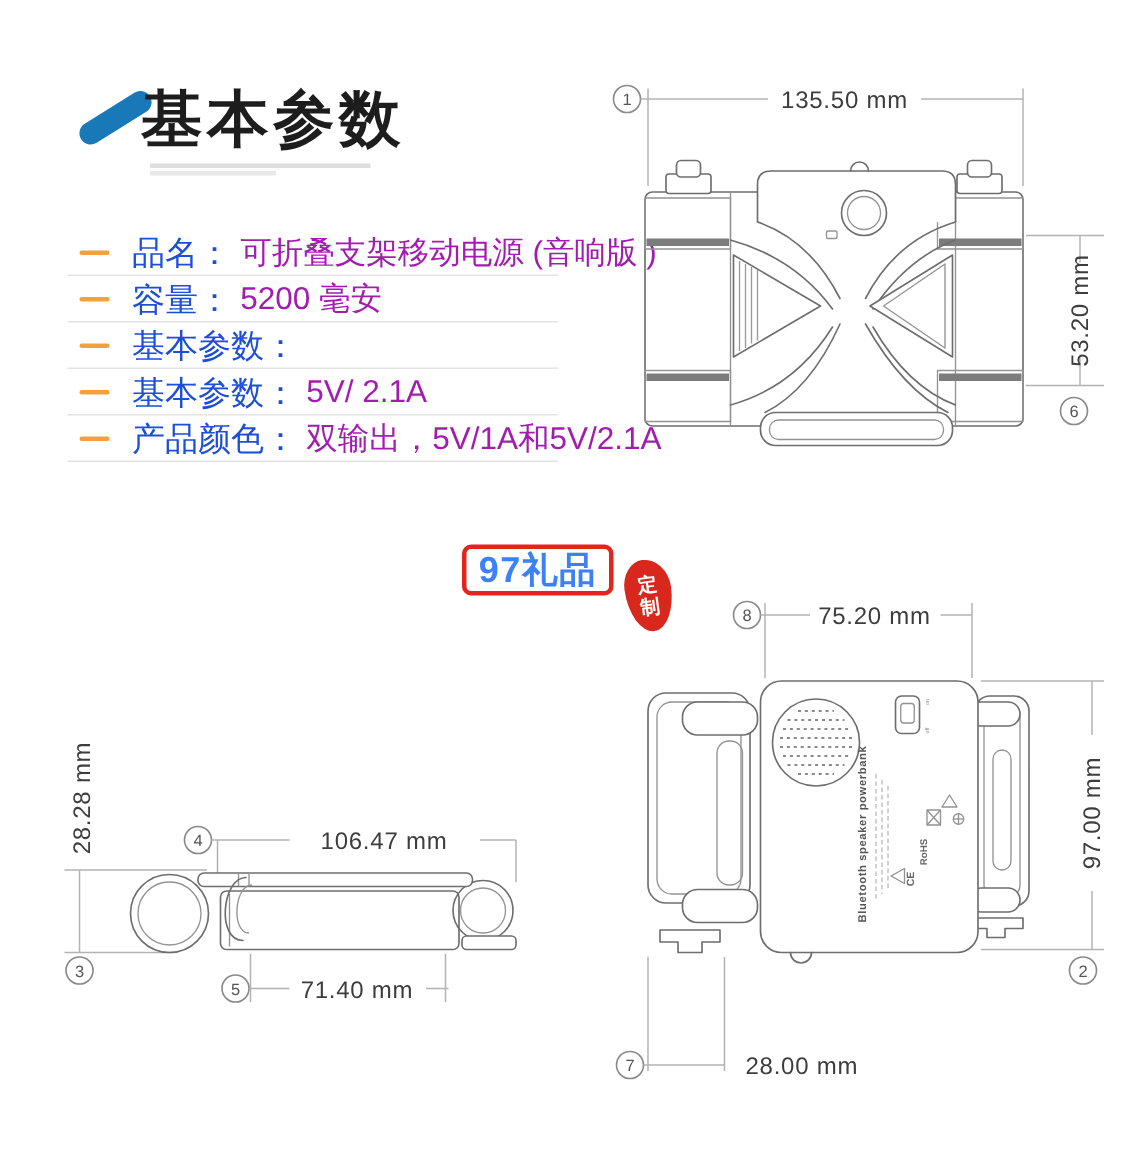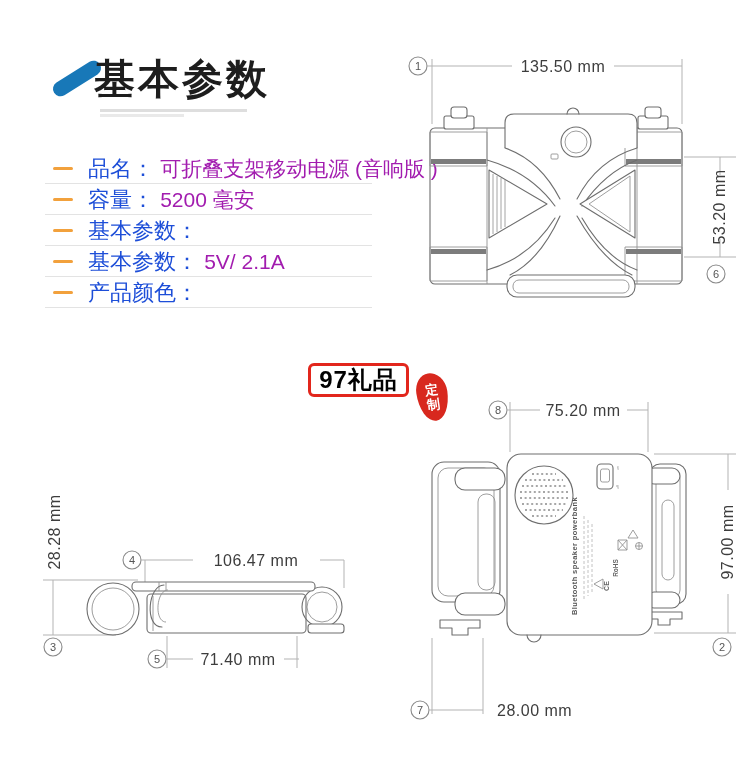--- a/index.html
+++ b/index.html
@@ -22,21 +22,21 @@
   .spec-label{font-size:22px;line-height:19px;color:#1d4ed8;font-weight:500;white-space:pre;}
   .spec-value-block{display:inline-block;}
   .spec-value,.spec-value2{display:block;font-size:21px;line-height:19px;color:#a21caf;
                            font-weight:500;white-space:pre;}
   .spec-value2{margin-top:5px;font-weight:600;}
 
   
   .watermark{position:absolute;left:308px;top:360px;width:150px;height:70px;z-index:5;}
   .wm-box{position:absolute;left:0;top:3px;width:95px;height:28px;border:3px solid #e2261c;
           border-radius:6px;background:#fff;display:flex;align-items:center;justify-content:center;
-          font-size:24px;font-weight:700;color:#000000;letter-spacing:1px;white-space:pre;}
+          font-size:24px;font-weight:700;color:#3b82f6;letter-spacing:1px;white-space:pre;}
   .wm-seal{position:absolute;left:109px;top:13px;width:31px;height:48px;background:#d8281e;
            border-radius:46% 54% 48% 52% / 38% 42% 58% 62%;transform:rotate(-8deg);
            display:flex;flex-direction:column;align-items:center;justify-content:center;
            color:#fff;font-size:13px;font-weight:700;line-height:15px;}
 
   
   .tech{position:absolute;}
   .tech-top{left:400px;top:28px;}
   .tech-side{left:28px;top:478px;}
   .tech-back{left:400px;top:388px;}
@@ -94,20 +94,23 @@
     <div class="spec-row">
       <span class="bullet-dash"></span>
       <span class="spec-label">基本参数： </span>
       <span class="spec-value-block">
           <span class="spec-value">5V/ 2.1A</span>
         </span>
     </div>
     <div class="spec-row">
       <span class="bullet-dash"></span>
       <span class="spec-label">产品颜色： </span>
+      <span class="spec-value-block">
+          <span class="spec-value">双输出，5V/1A和5V/2.1A</span>
+        </span>
     </div>
   </div>
 
   <div class="watermark">
     <div class="wm-box">97礼品</div>
     <div class="wm-seal">
       <span>定</span>
       <span>制</span>
     </div>
   </div>

